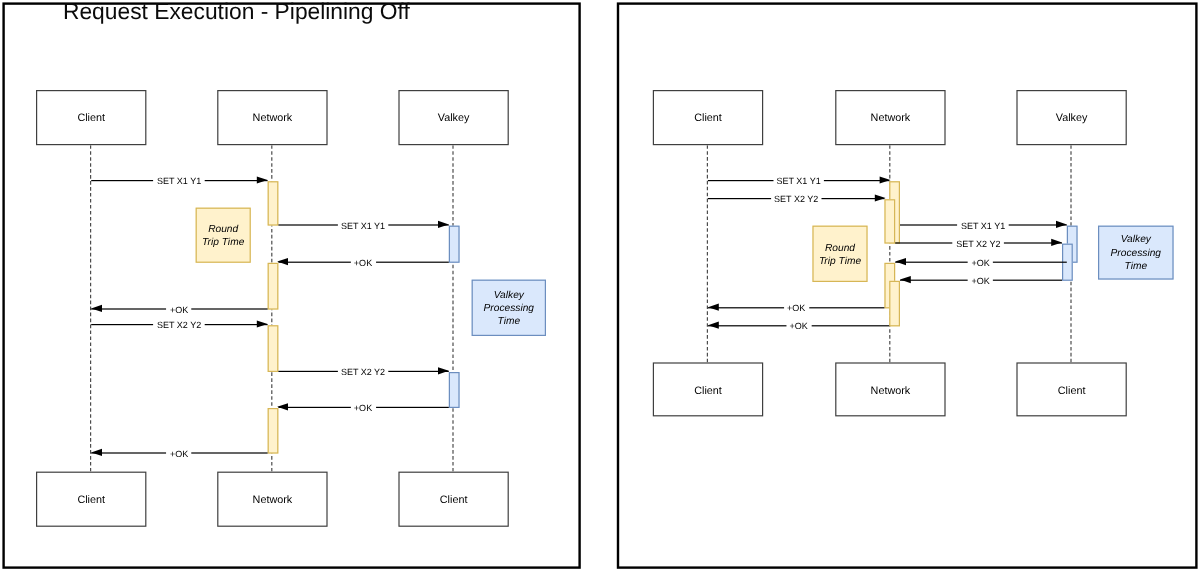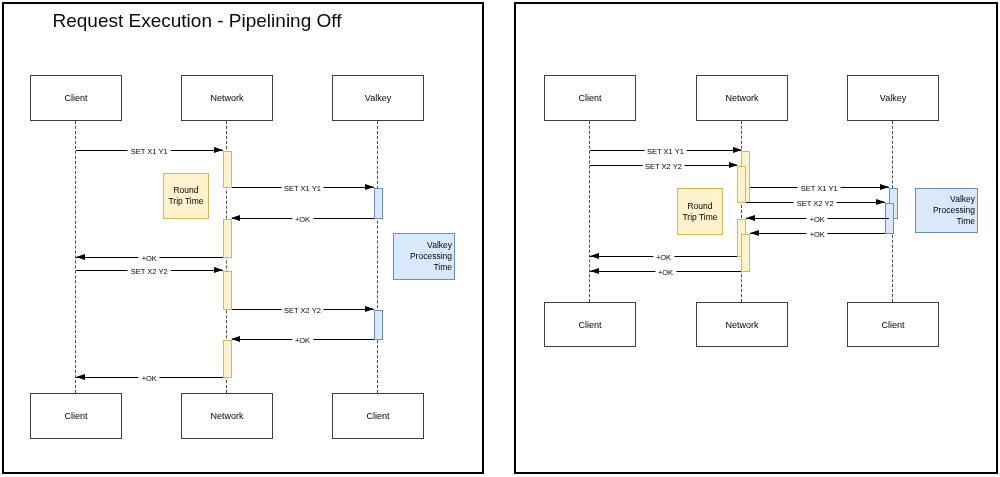--- a/index.html
+++ b/index.html
@@ -8,38 +8,38 @@
          font-family:"Liberation Sans",sans-serif;color:#000;}
   .panel{position:absolute;background:#fff;border:2px solid #000;}
   .ptitle{position:absolute;text-align:center;font-size:19px;line-height:22px;color:#0b0b0b;}
   .actor{position:absolute;width:92px;height:46px;background:#fff;border:1.3px solid #3f3f3f;
          display:flex;align-items:center;justify-content:center;font-size:9px;}
   .lifeline{position:absolute;width:0;border-left:1.2px dashed #4c4c4c;}
   .bar{position:absolute;width:9px;}
   .bar.yellow{background:var(--yellow-fill,#FFF2CC);border:1px solid var(--yellow-stroke,#D6B656);}
   .bar.blue{background:var(--blue-fill,#DAE8FC);border:1px solid var(--blue-stroke,#6C8EBF);}
   .note{position:absolute;display:flex;align-items:center;justify-content:center;text-align:center;
-        font-size:8.5px;line-height:11px;padding:2px;}
+        font-size:8.5px;line-height:11px;padding:2px;font-style:italic;}
   .note.yellow{background:var(--yellow-fill,#FFF2CC);border:1.3px solid var(--yellow-stroke,#D6B656);}
-  .note.blue{background:var(--blue-fill,#DAE8FC);border:1.3px solid var(--blue-stroke,#6C8EBF);text-align:right;}
+  .note.blue{background:var(--blue-fill,#DAE8FC);border:1.3px solid var(--blue-stroke,#6C8EBF);}
   .msg{position:absolute;height:0;}
   .mline{position:absolute;left:0;right:0;top:-0.65px;border-top:1.3px solid #000;}
   .ah{position:absolute;width:0;height:0;top:-3.6px;border-top:3.5px solid transparent;border-bottom:3.5px solid transparent;}
   .ah.right{right:-0.5px;border-left:9px solid #000;}
   .ah.left{left:-0.5px;border-right:9px solid #000;}
   .mlabel{position:absolute;left:50%;top:0;transform:translate(-50%,-50%);background:#fff;
           padding:0 3px;font-size:7.5px;white-space:nowrap;}
 </style>
 </head>
 <body>
 
 <div class="stage">
 
   <div class="panel" style="left:2px;top:2px;width:482px;height:472px;"></div>
-  <div class="ptitle" style="left:2px;top:10px;width:390px;">Request Execution - Pipelining Off</div>
+  <div class="ptitle" style="left:2px;top:0;width:390px;">Request Execution - Pipelining Off</div>
 
   <div class="lifeline" style="left:75.4px;top:121px;height:272px;"></div>
   <div class="lifeline" style="left:226.4px;top:121px;height:272px;"></div>
   <div class="lifeline" style="left:377.4px;top:121px;height:272px;"></div>
 
   <div class="actor" style="left:30px;top:75px;">
       <span>Client</span>
     </div>
   <div class="actor" style="left:181px;top:75px;">
       <span>Network</span>

